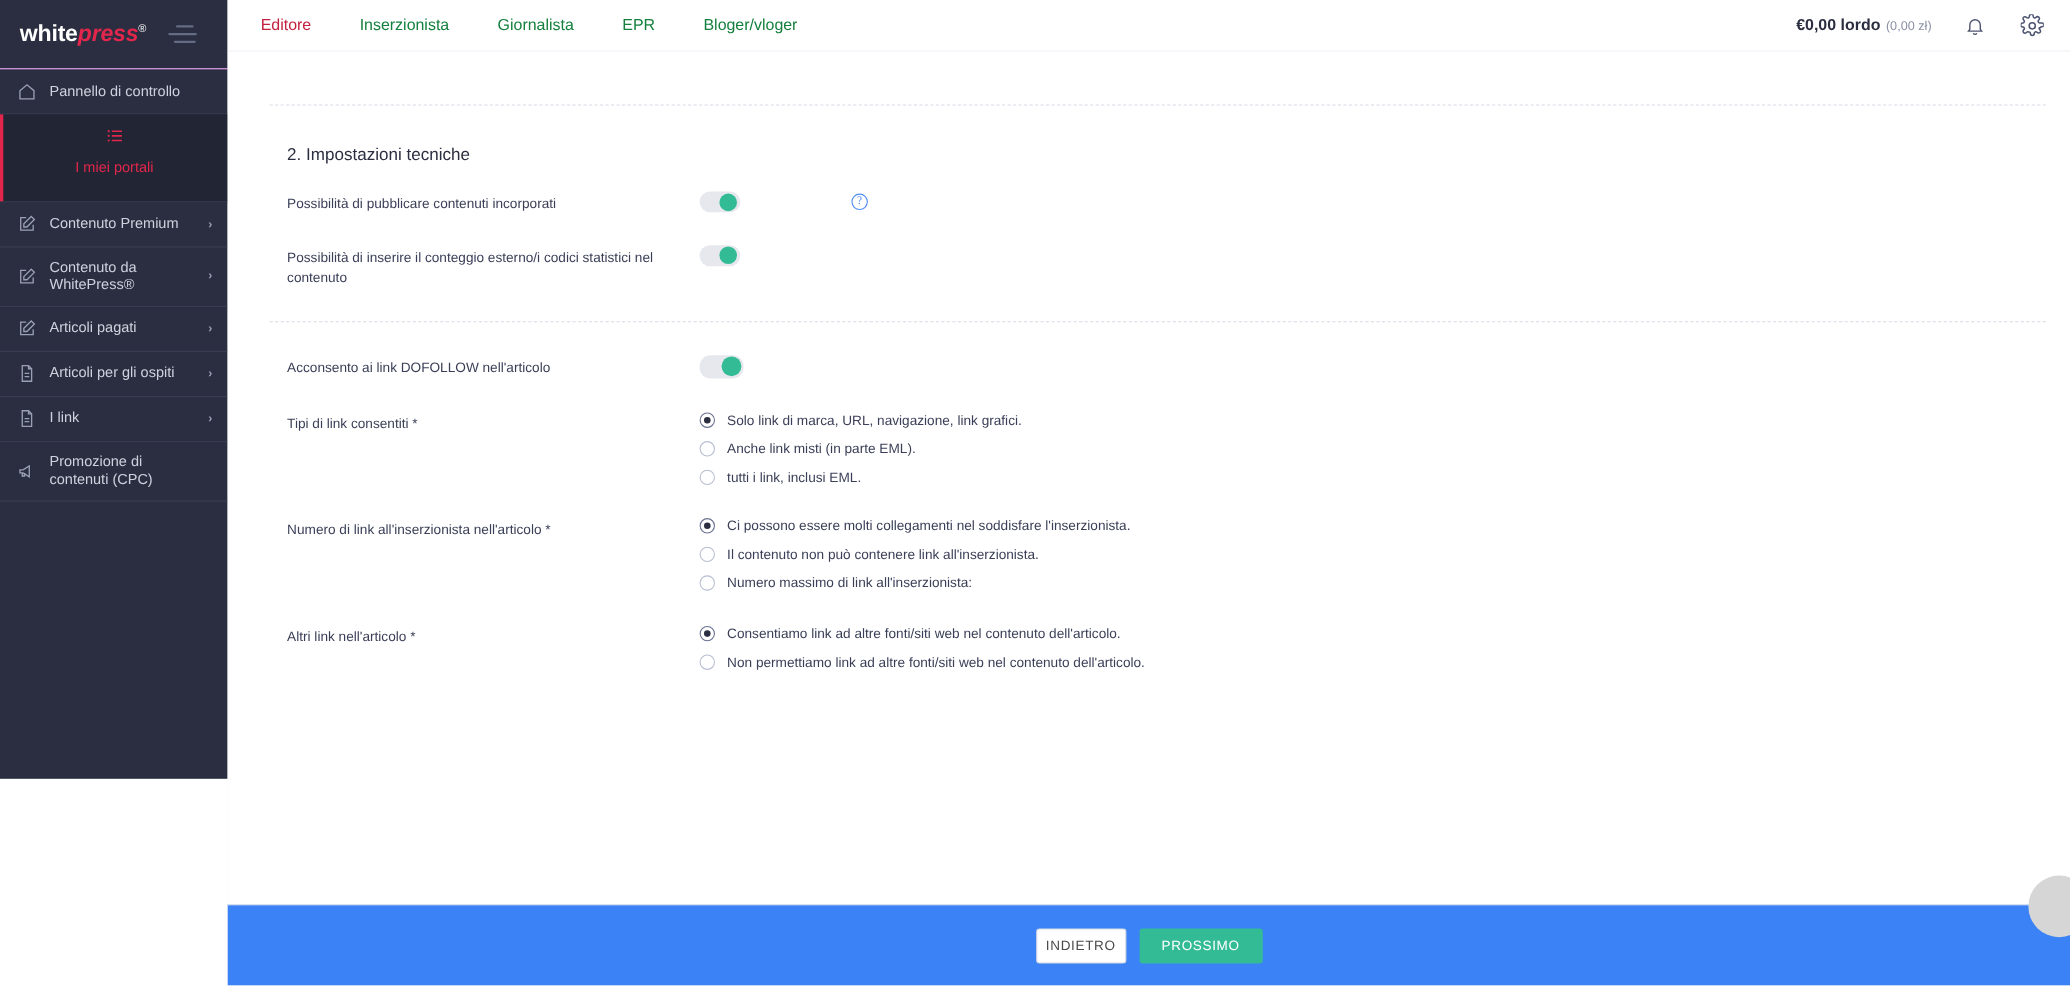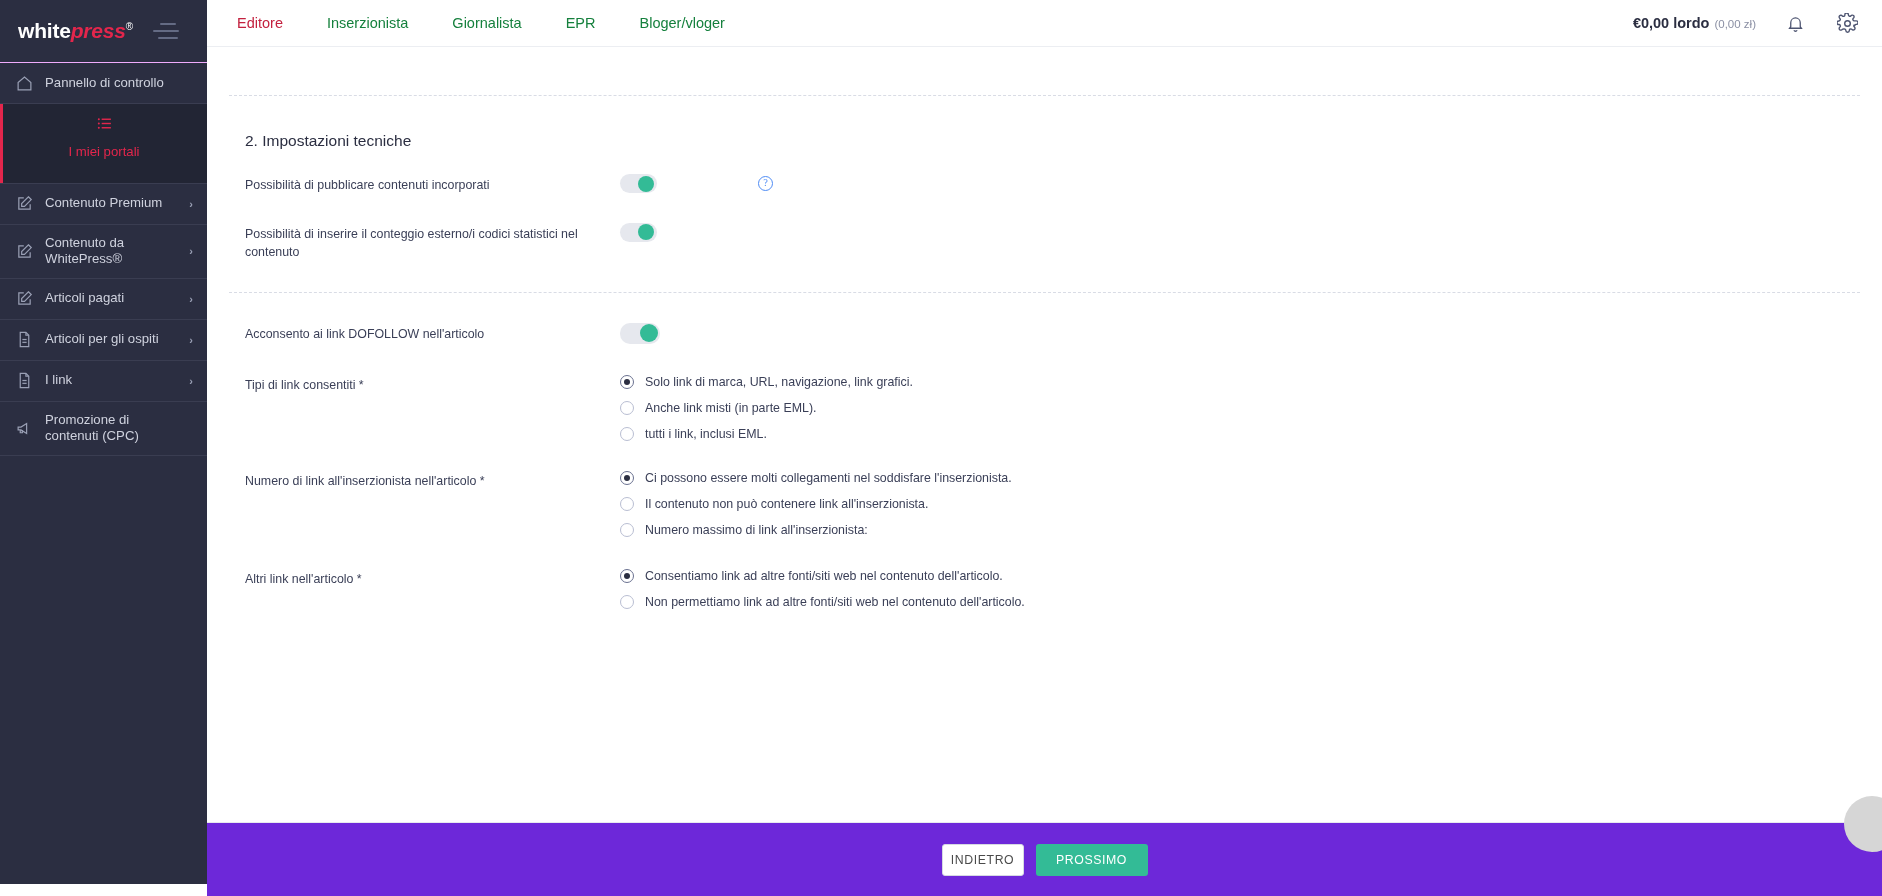--- a/index.html
+++ b/index.html
@@ -7,21 +7,21 @@
   html, body {
     width: 1882px; height: 896px;
     font-family: "Liberation Sans", sans-serif;
     background: #ffffff;
     overflow: hidden;
   }
   .app { display: flex; width: 1882px; height: 896px; position: relative; }
 
   
   .sidebar {
-    width: 207px; min-width: 207px; height: 884px;
+    width: 207px; min-width: 207px; height: 708px;
     background: #2b2e41;
     display: flex; flex-direction: column;
   }
   .brand-row {
     height: 62px; display: flex; align-items: center;
     padding: 0 16px 0 18px; gap: 14px;
   }
   .logo { font-size: 21px; letter-spacing: -0.2px; white-space: nowrap; }
   .logo .w { color: #ffffff; font-weight: bold; }
   .logo .p { color: #e3264c; font-weight: bold; font-style: italic; }
@@ -66,21 +66,21 @@
   .tab:first-child { padding-left: 30px; }
   .tab.active { color: #c3213f; }
   .topbar-right { margin-left: auto; display: flex; align-items: center; gap: 26px; }
   .balance { font-size: 14.5px; color: #2b2e41; font-weight: bold; white-space: nowrap; }
   .balance .sub { color: #8b90a4; font-weight: normal; font-size: 11.5px; margin-left: 5px; }
   .icon-btn { width: 26px; height: 26px; display:flex; align-items:center; justify-content:center; cursor: pointer; }
 
   .scroll-area {
     flex: 1; background: #ffffff; overflow: hidden; position: relative;
   }
-  .content { padding: 0 0 0 0; }
+  .content { padding: 0 0 0 0; margin-left: 16px; }
   .divider-dashed {
     border-top: 1px dashed #d9dce5; margin: 0 22px;
   }
   .section-title {
     font-size: 15.5px; color: #2b2e41; padding: 36px 0 0 38px;
   }
 
   .form { padding: 0 0 0 38px; }
   .row { display: flex; align-items: flex-start; padding: 22px 0 0 0; }
   .row .lbl {
@@ -118,21 +118,21 @@
   }
   .radio.on { border-color: #6a7190; }
   .radio.on::after {
     content: ""; position: absolute; left: 3px; top: 3px;
     width: 6px; height: 6px; border-radius: 50%; background: #2b2e41;
   }
   .radio-line .txt { font-size: 12.4px; color: #3a3f57; }
 
   
   .footer {
-    height: 74px; background: #6d28d9; border-top: 1px solid #e7e9ef;
+    height: 74px; background: #3b82f6; border-top: 1px solid #e7e9ef;
     display: flex; align-items: center; justify-content: center; gap: 12px;
   }
   .btn {
     font-size: 12.3px; letter-spacing: 0.6px; cursor: pointer;
     border-radius: 3px; display: flex; align-items: center; justify-content: center;
   }
   .btn-back {
     background: #ffffff; color: #4a4a4a; border: 1px solid #d6d9e2;
     width: 82px; height: 32px;
   }

